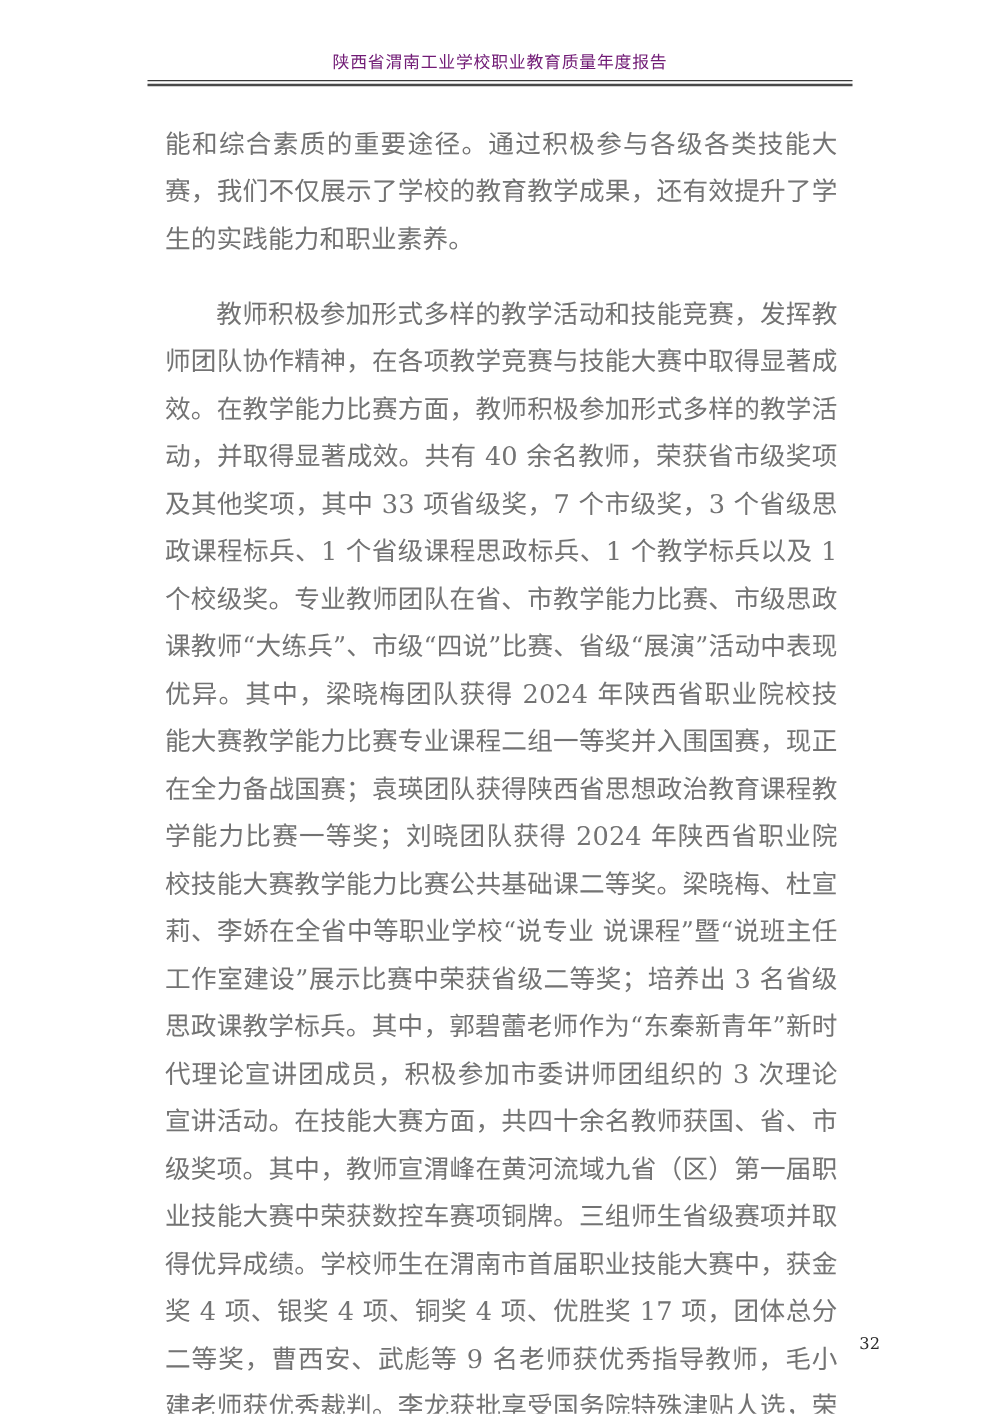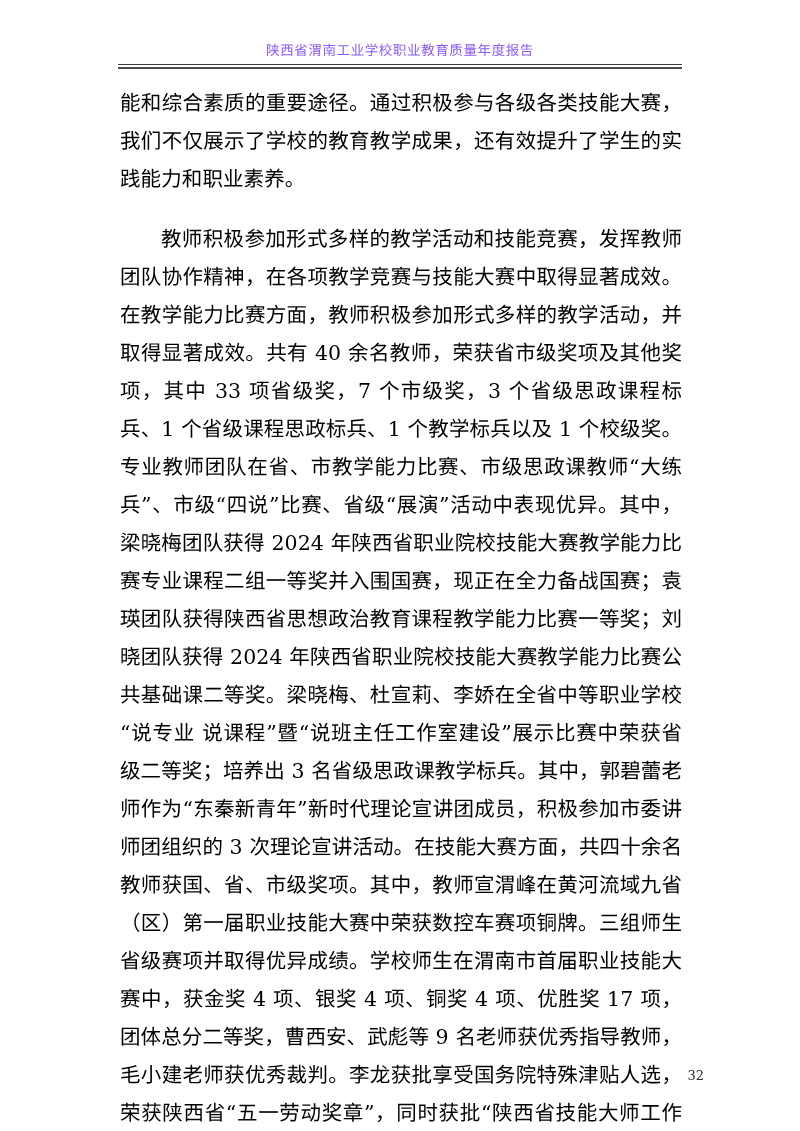--- a/index.html
+++ b/index.html
@@ -29,21 +29,21 @@
     position: absolute;
     left: 118px;
     top: 40px;
     width: 564px;
   }
   .header-title {
     text-align: center;
     font-size: 13.5px;
     line-height: 20px;
     letter-spacing: 0.6px;
-    color: #8b5cf6;
+    color: #701a75;
     font-family: "DejaVu Serif", "Liberation Serif", serif;
     white-space: nowrap;
   }
   .header-rule {
     margin-top: 4px;
     width: 100%;
   }
   .header-rule .rule-thin {
     height: 1px;
     background: #3a3a3a;
@@ -59,28 +59,28 @@
   }
 
   
   .body-column {
     position: absolute;
     left: 120px;
     top: 84px;
     width: 562px;
   }
   .para {
-    margin: 0;
+    margin: 12px;
     font-size: 20.5px;
     line-height: 38px;
     text-align: justify;
     text-justify: inter-ideograph;
     text-align-last: left;
     letter-spacing: 0.1px;
-    color: #000000;
+    color: #737373;
     word-break: break-all;
   }
   .para + .para {
     margin-top: 22px;
   }
   .para.indent {
     text-indent: 2em;
   }
 
   

